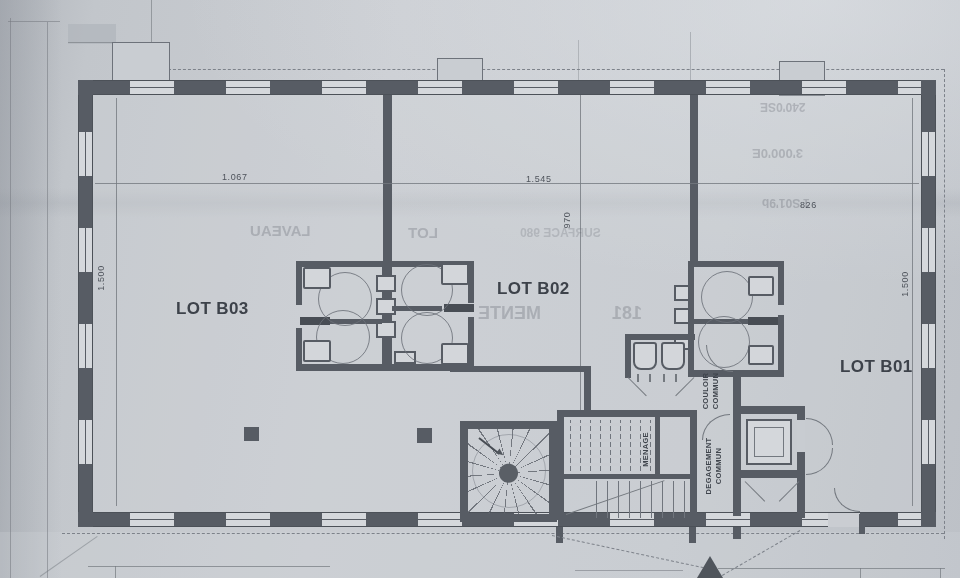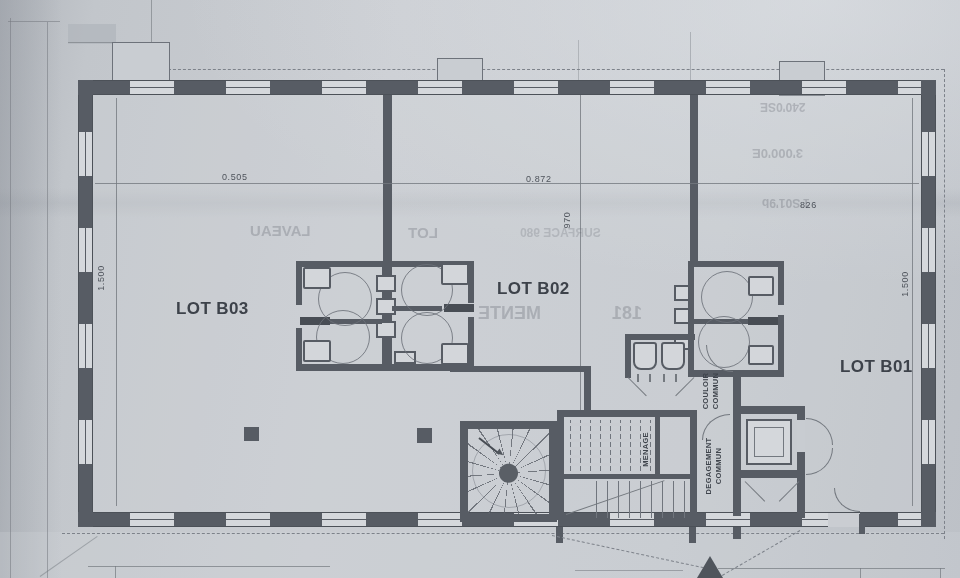--- a/index.html
+++ b/index.html
@@ -93,22 +93,22 @@
   <div class="a w" style="left:78px;top:80px;width:15px;height:15px;"></div>
   <div class="a w" style="left:921px;top:80px;width:15px;height:15px;"></div>
   <div class="a w" style="left:78px;top:512px;width:15px;height:15px;"></div>
   <div class="a w" style="left:921px;top:512px;width:15px;height:15px;"></div>
 
   <div class="a w" style="left:383px;top:95px;width:9px;height:168px;"></div>
   <div class="a w" style="left:690px;top:95px;width:8px;height:167px;"></div>
   <div class="a tl" style="left:580px;top:95px;width:1px;height:317px;opacity:.8;"></div>
 
   <div class="a tl" style="left:95px;top:183px;width:824px;height:1px;opacity:.8;"></div>
-  <div class="a dim" style="left:222px;top:173px;">0.505</div>
-  <div class="a dim" style="left:526px;top:175px;">0.872</div>
+  <div class="a dim" style="left:222px;top:173px;">1.067</div>
+  <div class="a dim" style="left:526px;top:175px;">1.545</div>
   <div class="a dim" style="left:800px;top:177px;margin-top:24px;">826</div>
   <div class="a tl" style="left:116px;top:98px;width:1px;height:408px;opacity:.8;"></div>
   <div class="a dim rot" style="left:78px;top:272px;width:46px;height:12px;">1.500</div>
   <div class="a tl" style="left:912px;top:98px;width:1px;height:408px;opacity:.8;"></div>
   <div class="a dim rot" style="left:882px;top:278px;width:46px;height:12px;">1.500</div>
   <div class="a dim rot" style="left:544px;top:214px;width:46px;height:12px;">970</div>
 
   <div class="a w" style="left:296px;top:261px;width:178px;height:6px;"></div>
   <div class="a w" style="left:296px;top:364px;width:178px;height:7px;"></div>
   <div class="a w" style="left:296px;top:261px;width:6px;height:44px;"></div>

